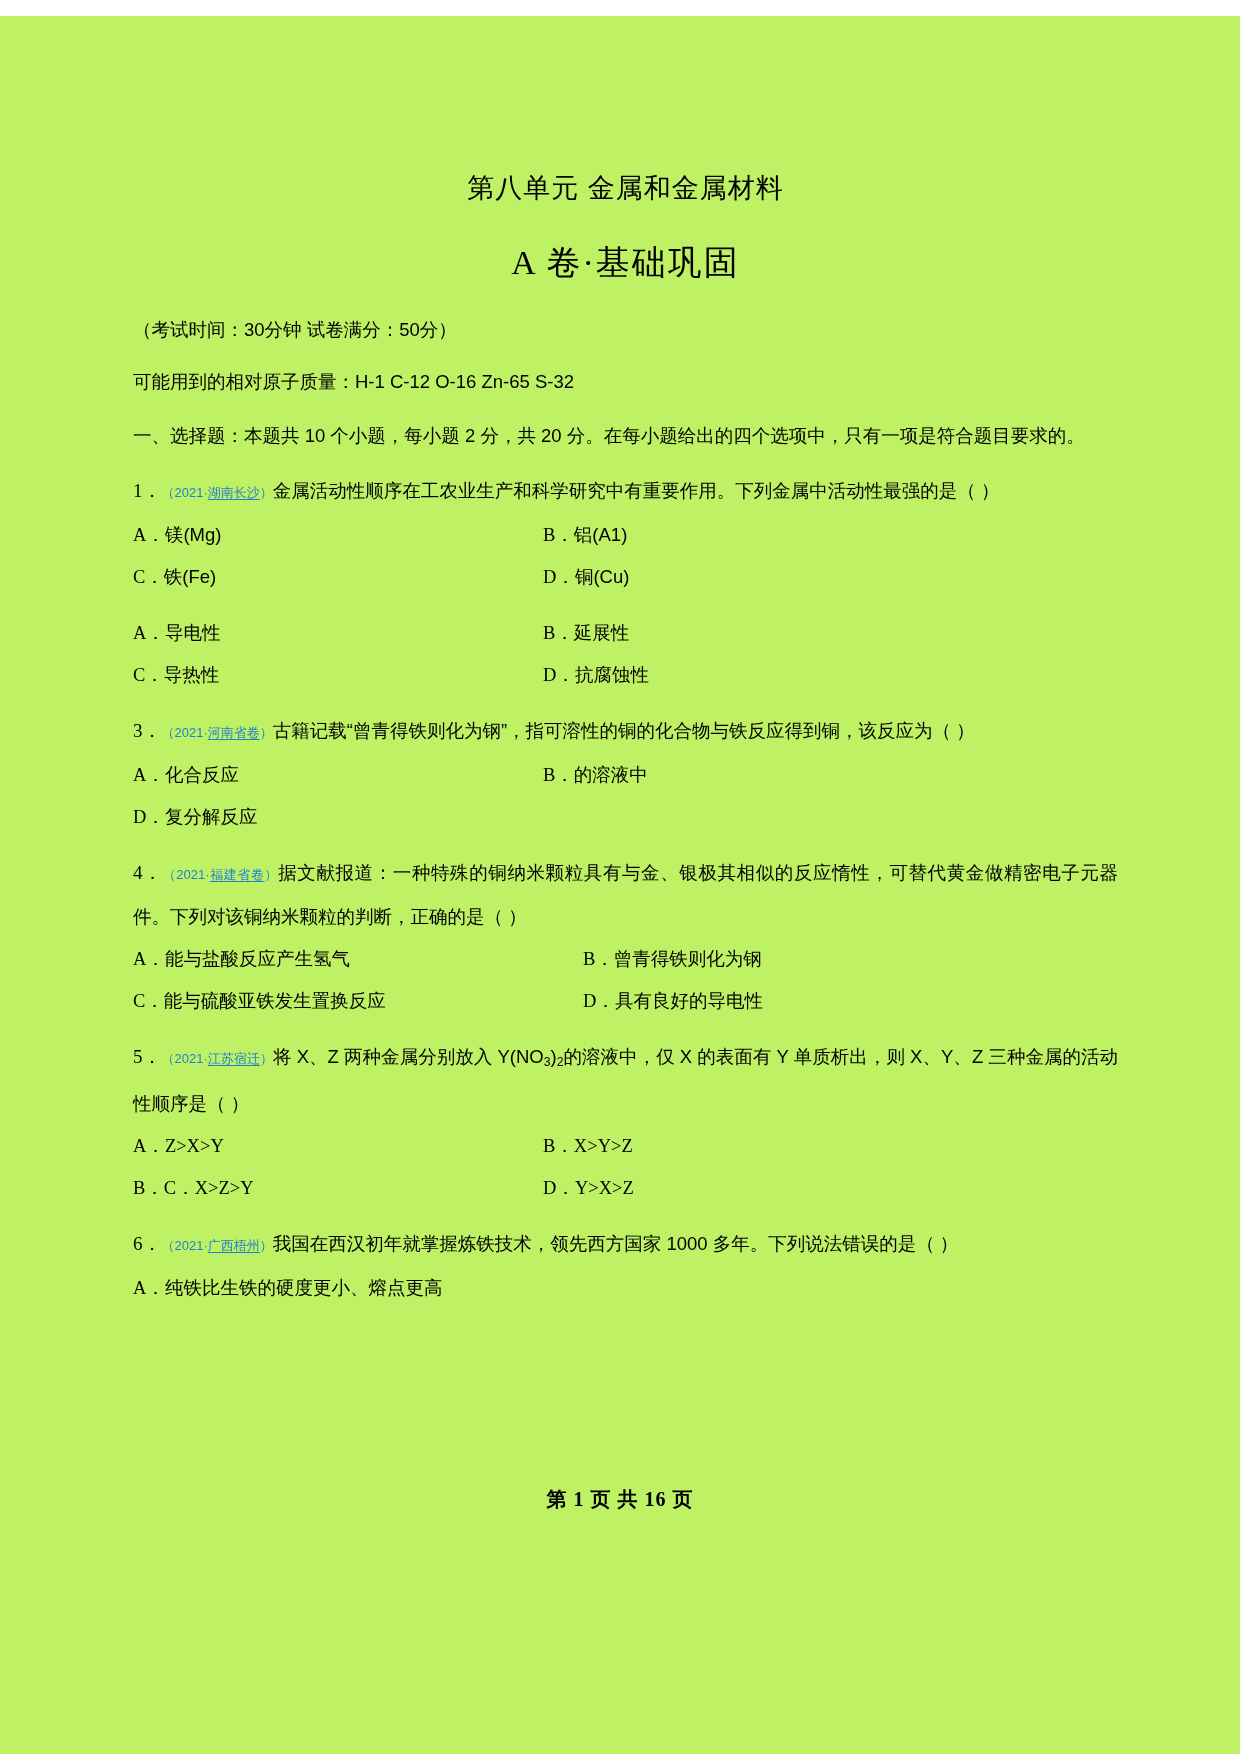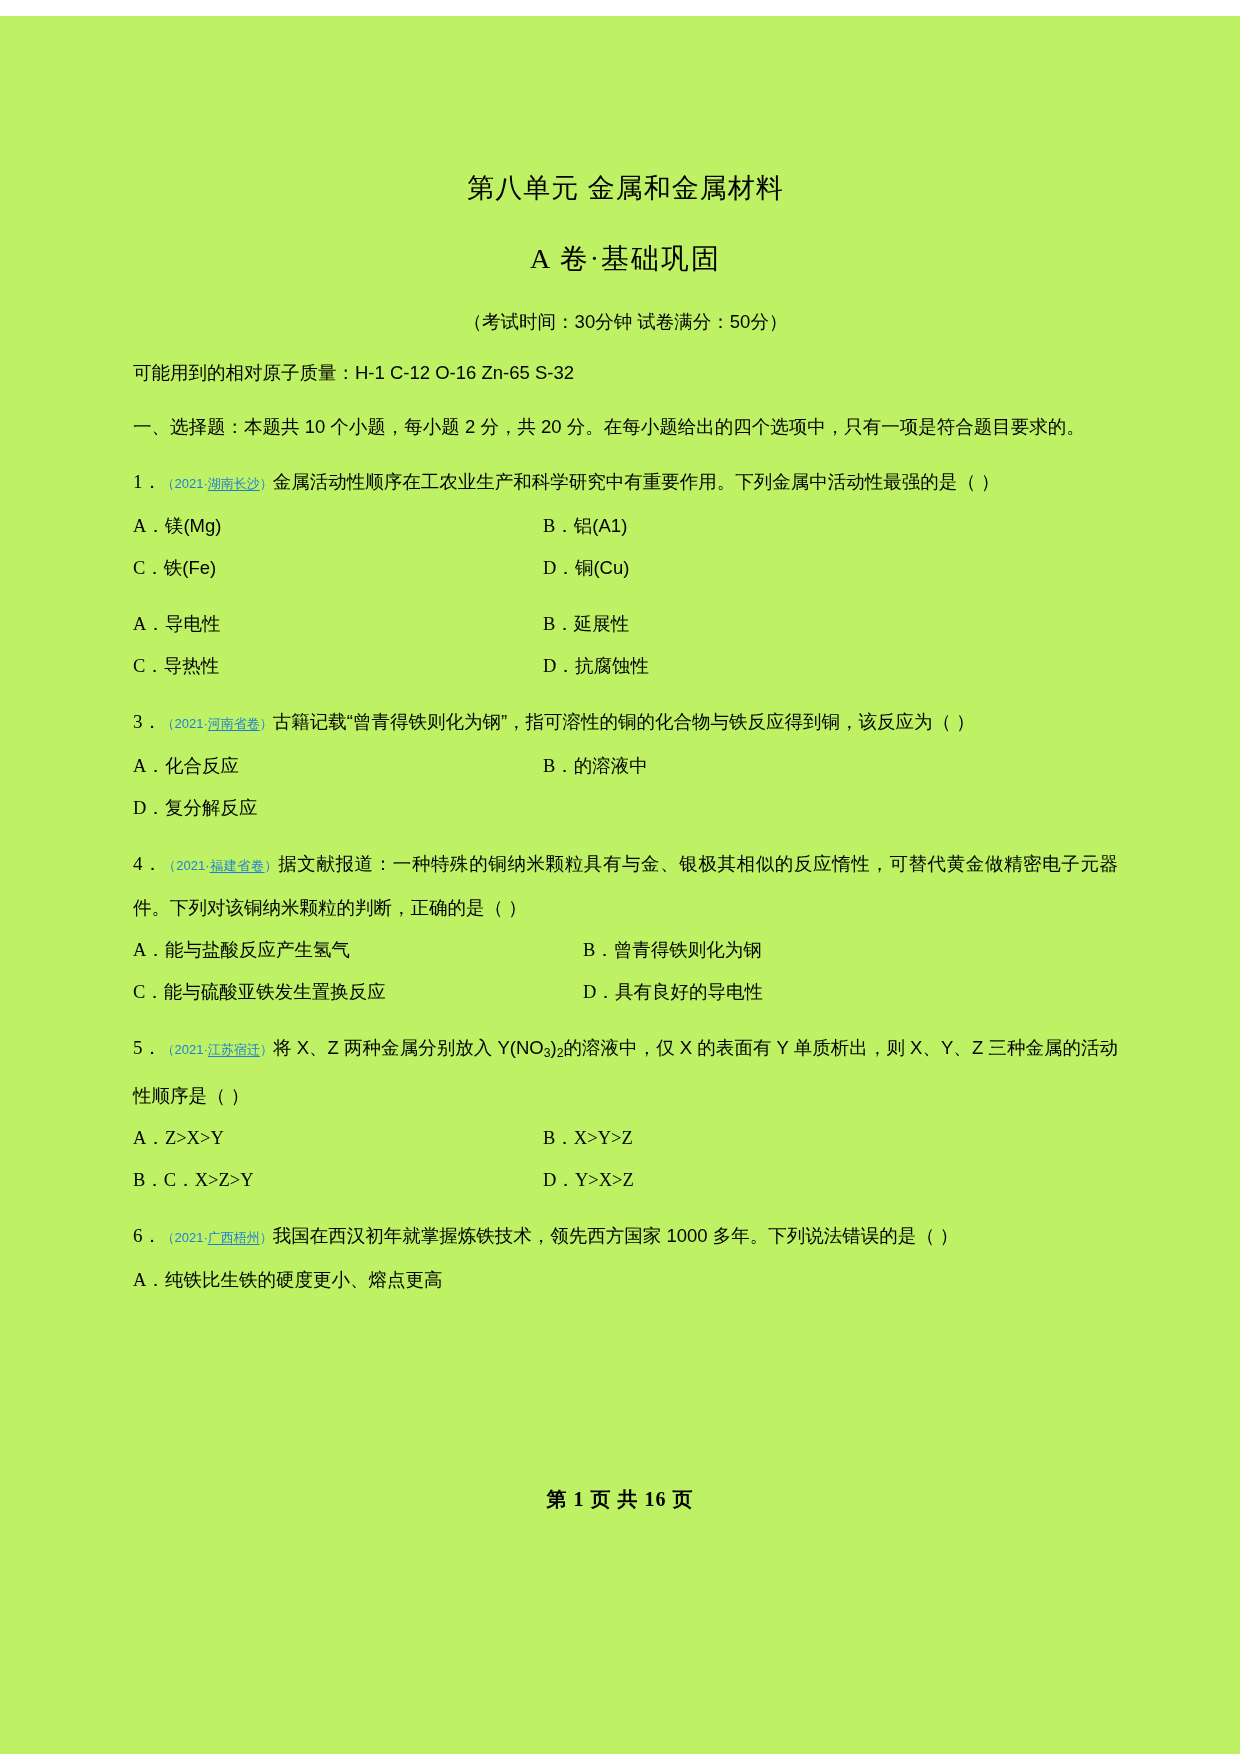--- a/index.html
+++ b/index.html
@@ -33,29 +33,28 @@
     text-align: center;
     font-size: 27px;
     letter-spacing: 1px;
     margin-top: 152px;
     line-height: 1.5;
     font-family: "Liberation Sans", "DejaVu Sans", sans-serif;
     font-weight: normal;
   }
   .doc-subtitle {
     text-align: center;
-    font-size: 28px;
+    font-size: 34px;
     letter-spacing: 2px;
     margin-top: 30px;
     line-height: 1.4;
     font-family: "Liberation Serif", "DejaVu Serif", serif;
     font-weight: normal;
   }
   .exam-meta {
-    text-align: center;
     font-size: 18.5px;
     margin-top: 30px;
     line-height: 1.5;
     font-family: "Liberation Sans", "DejaVu Sans", sans-serif;
   }
 
   
   .para {
     font-size: 18.5px;
     line-height: 40px;

